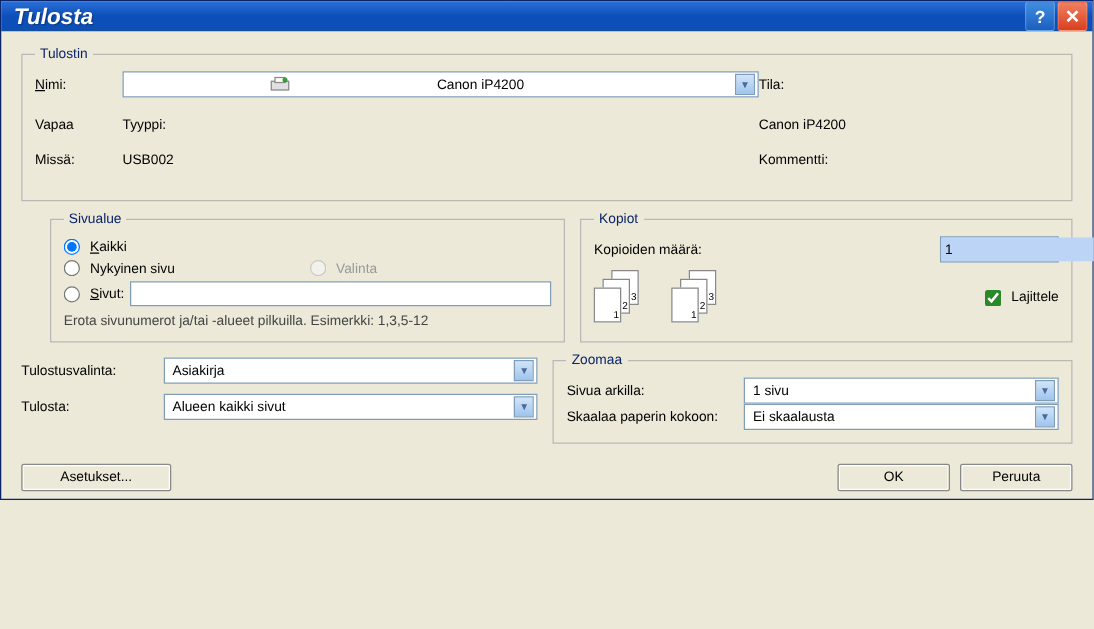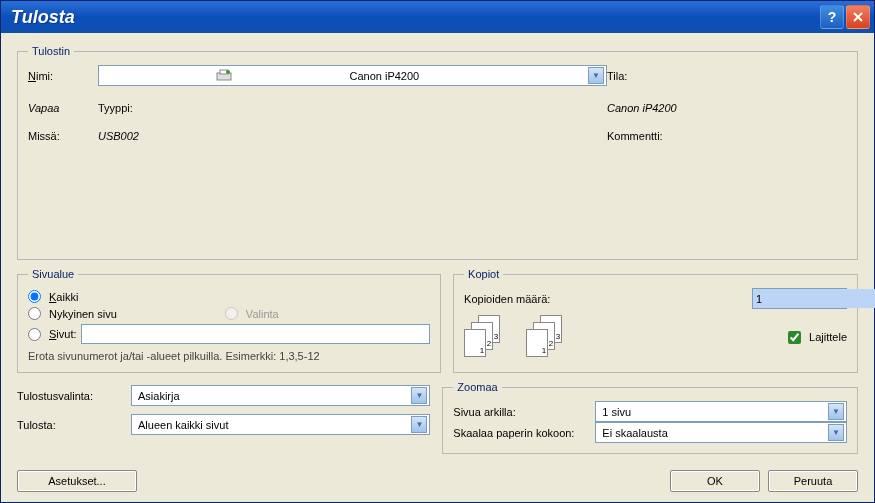--- a/index.html
+++ b/index.html
@@ -1,38 +1,38 @@
 <!DOCTYPE html>
 <html><head>
 <meta charset="utf-8">
 <style>
   * { box-sizing: border-box; margin: 0; padding: 0; }
   body { font-family: Tahoma, sans-serif; font-size: 11px; background: #ece9d8; }
-  .window { width: 875px; height: 503px; border: 1px solid #0a246a; background: #ece9d8; display: flex; flex-direction: column; }
+  .window { width: 875px; height: 400px; border: 1px solid #0a246a; background: #ece9d8; display: flex; flex-direction: column; }
   .titlebar { height: 32px; background: linear-gradient(to bottom, #2a6fd8, #0d4fb8 50%, #0d4fb8 85%, #144fa0); display: flex; align-items: center; padding: 0 4px 0 10px; }
   .titlebar-title { color: #fff; font-size: 18px; font-weight: bold; font-style: italic; flex: 1; text-shadow: 1px 1px 1px rgba(0,0,0,0.3); }
   .titlebar-btn { width: 24px; height: 24px; margin-left: 2px; border-radius: 3px; display: flex; align-items: center; justify-content: center; font-weight: bold; color: #fff; cursor: pointer; }
   .titlebar-help { background: linear-gradient(to bottom,#3f8ee0,#1e5fc0); border: 1px solid #fff3; font-size: 14px; }
   .titlebar-close { background: linear-gradient(to bottom,#f08060,#d84020); border: 1px solid #fff3; font-size: 14px; }
   .content { flex: 1; padding: 12px 16px 10px 16px; display: flex; flex-direction: column; gap: 8px; position: relative; }
 
   fieldset { border: 1px solid #b8b8b8; padding: 8px 10px 10px 10px; position: relative; }
   legend { color: #0a246a; font-size: 11px; padding: 0 4px; }
   .tulostin { flex: 1; }
   .grid-printer { display: grid; grid-template-columns: 70px 1fr 240px; row-gap: 16px; align-items: center; }
   .label { color: #000; }
-  .val { color: #000; font-style: italic; }
+  .val { color: #000; }
   .right-col { display: flex; flex-direction: column; gap: 6px; align-items: flex-start; }
   .btn { min-width: 120px; height: 22px; background: #ece9d8; border: 1px solid #888; border-radius: 2px; font-size: 11px; padding: 0 12px; cursor: pointer; box-shadow: 0 0 0 1px #fff inset; }
   .dd { display: flex; align-items: center; background: #fff; border: 1px solid #7f9db9; height: 21px; padding: 0 2px 0 4px; width: 100%; }
   .dd span { flex: 1; padding-left: 2px; }
   .dd .chev { width: 16px; height: 17px; background: linear-gradient(to bottom,#d2e5f8,#9ec4ed); border: 1px solid #7f9db9; display: flex; align-items: center; justify-content: center; font-size: 8px; color: #4a6a9c; }
   .dd .picon { width: 18px; height: 16px; margin-right: 4px; display: flex; align-items: center; justify-content: center; }
 
-  .row2 { display: flex; gap: 12px; }
+  .row2 { display: flex; gap: 12px; margin-left: 23px; }
   .sivualue { flex: 1.05; }
   .kopiot { flex: 1; }
   .radio-row { display: flex; align-items: center; gap: 4px; margin: 2px 0; }
   input[type=radio], input[type=checkbox] { margin: 0 4px 0 0; }
   .hint { color: #444; margin-top: 6px; }
   .pages-input { flex: 1; height: 20px; border: 1px solid #7f9db9; background: #fff; padding: 0 3px; font-size: 11px; }
   .disabled { color: #999; justify-content: space-between; }
   .spinbox { width: 95px; height: 21px; border: 1px solid #7f9db9; background: #fff; display: flex; align-items: stretch; }
   .spinbox input { flex:1; border:none; outline:none; padding:0 3px; font-size:11px; background:#bcd4f6; color:#000; }
   .collate { display:flex; gap:24px; align-items:center; margin-top:6px; }

